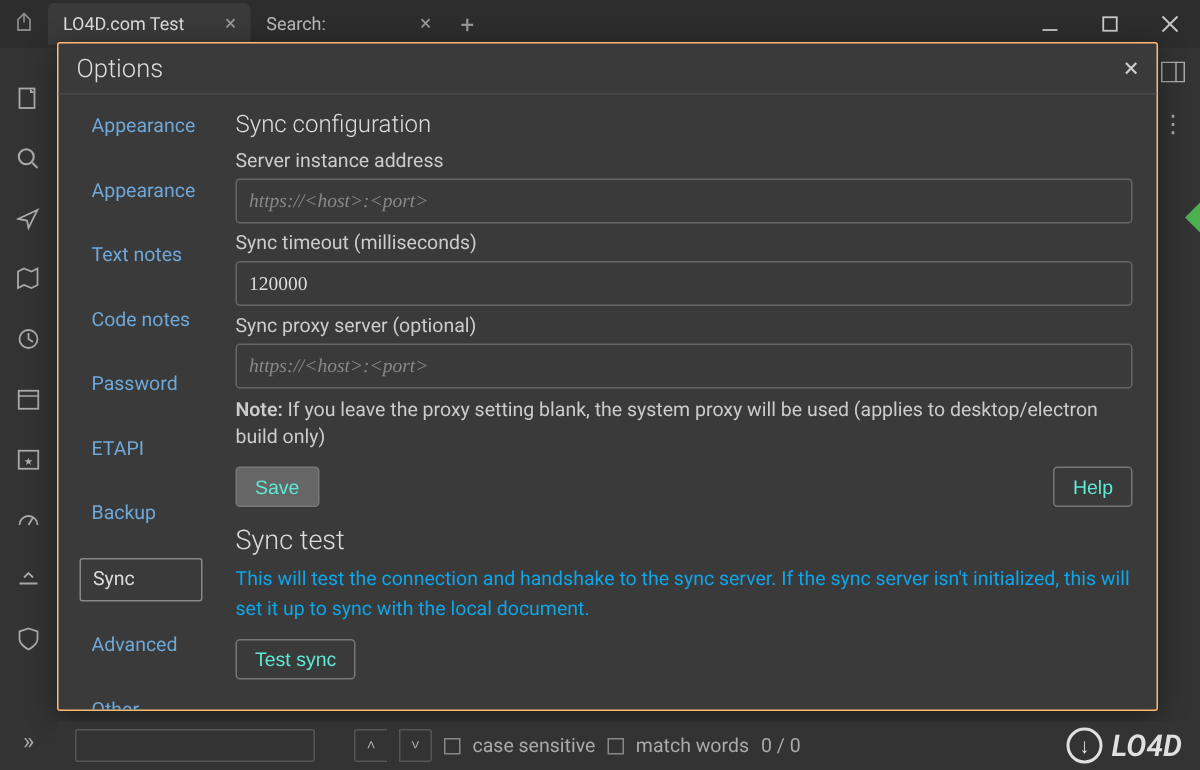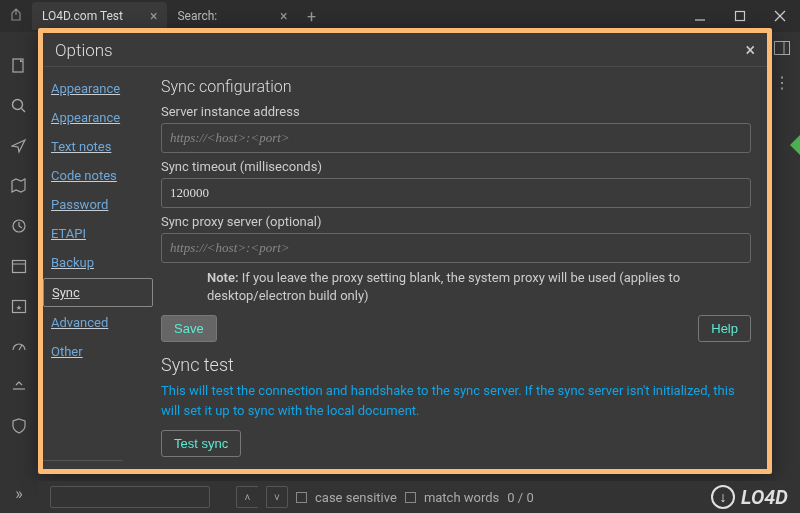--- a/index.html
+++ b/index.html
@@ -92,21 +92,21 @@
     cursor: pointer;
   }
   .side-spacer { flex: 1; }
   .side-expand { margin-bottom: 10px; font-size: 14px;}
   
   .dialog {
     position: absolute;
     left: 38px; top: 28px; right: 28px;
     height: 446px;
     background: #3a3a3a;
-    border: 5px solid #fdba74;
+    border: 1px solid #fdba74;
     border-radius: 2px;
     display: flex; flex-direction: column;
     box-shadow: 0 4px 20px rgba(0,0,0,0.4);
   }
   .dialog-header {
     height: 34px;
     display: flex; align-items: center;
     padding: 0 12px;
     border-bottom: 1px solid #4a4a4a;
   }
@@ -119,24 +119,23 @@
     margin-left: auto;
     font-size: 18px; color: #ccc; cursor: pointer;
   }
   .dialog-body {
     flex: 1;
     display: flex;
     overflow: hidden;
   }
   .options-nav {
     width: 110px;
-    padding: 8px 0;
+    padding: 8px 14px;
     display: flex; flex-direction: column;
-    gap: 2px;
-    text-decoration: underline;
+    gap: 16px;
   }
   .options-nav .nav-item {
     padding: 6px 8px;
     font-size: 13px;
     color: #6fa8d8;
     cursor: pointer;
     border-radius: 2px;
   }
   .options-nav .nav-item.selected {
     color: #ddd;
@@ -182,21 +181,20 @@
     color: #ddd;
     padding: 0 8px;
     font-size: 13px;
     font-family: Liberation Serif, serif;
   }
   .text-input::placeholder { color: #888; font-style: italic;}
   .note-text {
     font-size: 13px; color: #ccc;
     margin-top: 6px;
     line-height: 1.4;
-    margin-left: 46px;
   }
   .note-text b { font-weight: 600; }
   .btn-row {
     display: flex; align-items: center;
     margin-top: 10px;
   }
   .btn {
     padding: 5px 12px;
     border: 1px solid #777;
     background: #3a3a3a;

